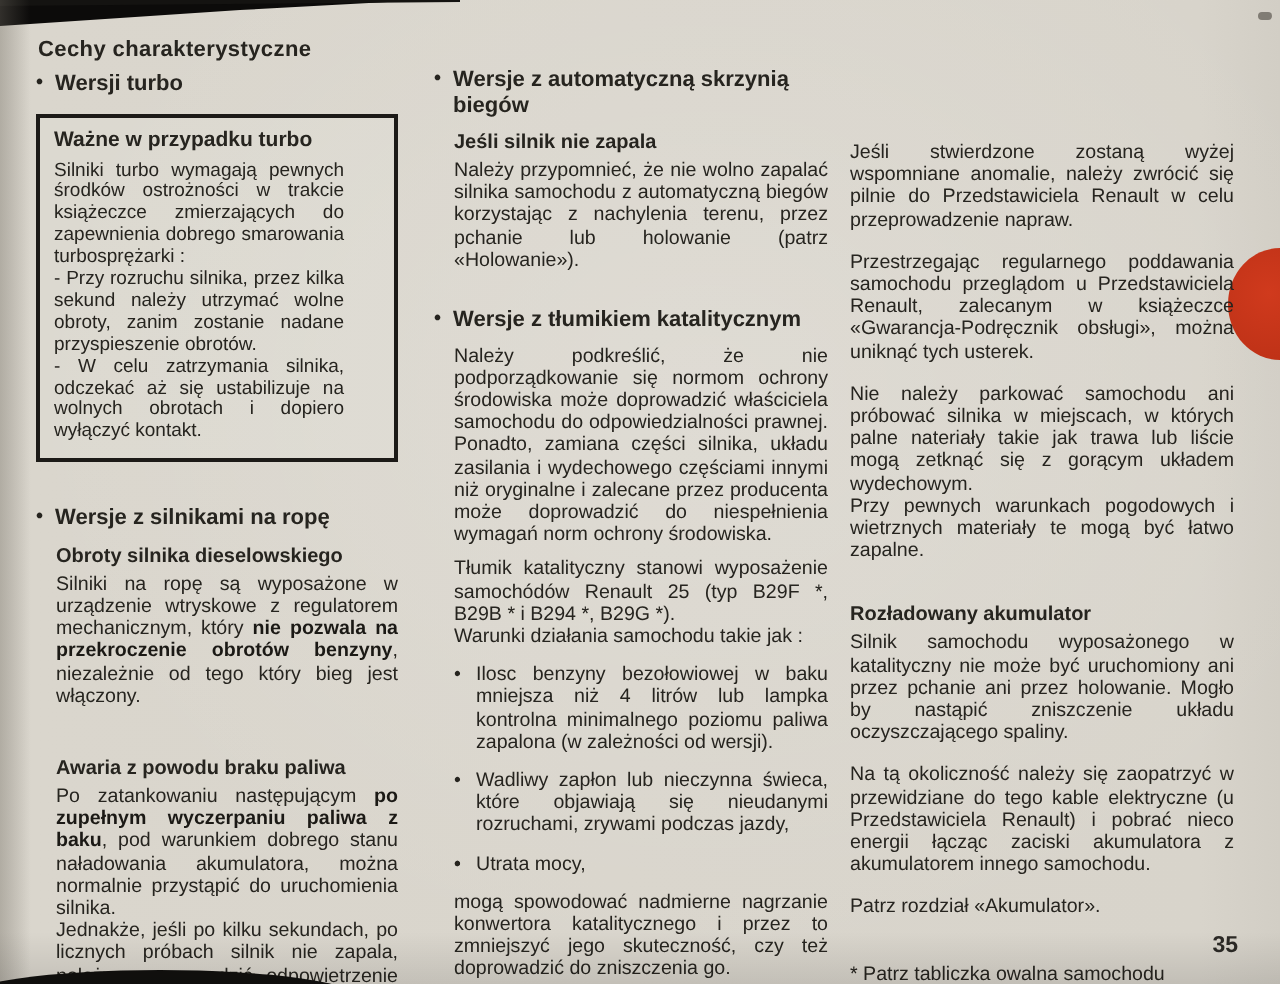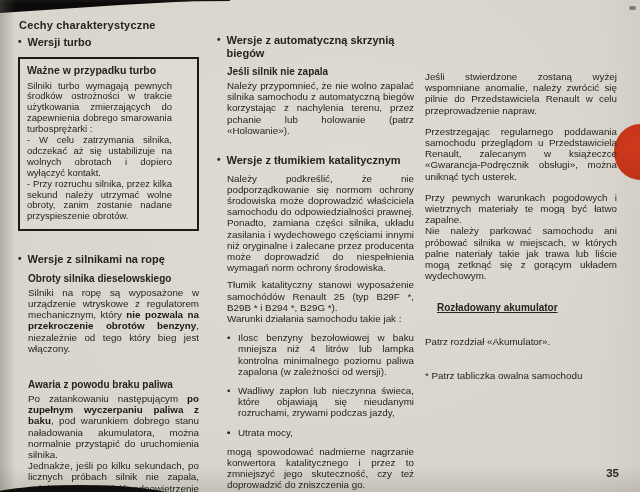--- a/index.html
+++ b/index.html
@@ -48,21 +48,21 @@
   }
   
   .page-title{font-size:11px;font-weight:bold;letter-spacing:.2px;}
   .col{position:absolute;top:36px;}
   #col-left{left:18px;width:181px;}
   #col-mid{left:217px;width:197px;top:34px;}
   #col-right{left:425px;width:192px;top:71px;}
   .h-bullet{display:flex;gap:6px;font-weight:bold;font-size:11px;line-height:12.5px;margin:0 0 2px 0;}
   .h-bullet .dot{font-size:10px;}
   .subhead{font-weight:bold;font-size:10px;line-height:12px;margin:7px 0 2px 10px;}
-  .subhead.noindent{margin-left:12px;text-decoration:underline;}
+  .subhead.noindent{margin-left:0;}
   p.body{
     font-size:9.8px;line-height:11.2px;margin:0 0 0 10px;
     text-align:justify;
   }
   #col-right p.body{margin-left:0;}
   .gap4{height:4px;}.gap6{height:6px;}.gap8{height:8px;}.gap10{height:10px;}
   .gap14{height:14px;}.gap18{height:18px;}.gap22{height:22px;}
   .warnbox{
     border:2px solid #1c1a17;margin:8px 0 0 0;padding:5px 25px 7px 7px;
     background:rgba(255,255,255,.08);
@@ -95,23 +95,23 @@
   <div class="page-title" style="position:absolute;left:19px;top:19px;">Cechy charakterystyczne</div>
 
   <div class="col" id="col-left">
     <div class="h-bullet">
       <span class="dot">•</span>
       <span>Wersji turbo</span>
     </div>
 
     <div class="warnbox">
       <div class="boxtitle">Ważne w przypadku turbo</div>
-      <p>Silniki turbo wymagają pewnych środków ostrożności w trakcie użytkowania zmierzających do zapewnienia dobrego smarowania turbosprężarki :</p>
+      <p>Silniki turbo wymagają pewnych środków ostrożności w trakcie książeczce zmierzających do zapewnienia dobrego smarowania turbosprężarki :</p>
+      <p>- Przy rozruchu silnika, przez kilka sekund należy utrzymać wolne obroty, zanim zostanie nadane przyspieszenie obrotów.</p>
       <p>- W celu zatrzymania silnika, odczekać aż się ustabilizuje na wolnych obrotach i dopiero wyłączyć kontakt.</p>
-      <p>- Przy rozruchu silnika, przez kilka sekund należy utrzymać wolne obroty, zanim zostanie nadane przyspieszenie obrotów.</p>
     </div>
 
     <div class="gap22"></div>
     <div class="h-bullet">
       <span class="dot">•</span>
       <span>Wersje z silnikami na ropę</span>
     </div>
     <div class="subhead">Obroty silnika dieselowskiego</div>
     <p class="body"><span>Silniki na ropę są wyposażone w urządzenie wtryskowe z regulatorem mechanicznym, który </span><b>nie pozwala na przekroczenie obrotów benzyny</b><span>, niezależnie od tego który bieg jest włączony.</span></p>
 
@@ -147,25 +147,27 @@
       <li><span class="bm">•</span><span>Utrata mocy,</span></li>
     </ul>
     <p class="body">mogą spowodować nadmierne nagrzanie konwertora katalitycznego i przez to zmniejszyć jego skuteczność, czy też doprowadzić do zniszczenia go.</p>
   </div>
 
   <div class="col" id="col-right">
     <p class="body">Jeśli stwierdzone zostaną wyżej wspomniane anomalie, należy zwrócić się pilnie do Przedstawiciela Renault w celu przeprowadzenie napraw.</p>
     <div class="gap10"></div>
     <p class="body">Przestrzegając regularnego poddawania samochodu przeglądom u Przedstawiciela Renault, zalecanym w książeczce «Gwarancja-Podręcznik obsługi», można uniknąć tych usterek.</p>
     <div class="gap10"></div>
+    <p class="body">Nie należy parkować samochodu ani próbować silnika w miejscach, w których palne nateriały takie jak trawa lub liście mogą zetknąć się z gorącym układem wydechowym.</p>
     <p class="body">Przy pewnych warunkach pogodowych i wietrznych materiały te mogą być łatwo zapalne.</p>
-    <p class="body">Nie należy parkować samochodu ani próbować silnika w miejscach, w których palne nateriały takie jak trawa lub liście mogą zetknąć się z gorącym układem wydechowym.</p>
     <div class="gap14"></div>
     <div class="subhead noindent">Rozładowany akumulator</div>
+    <p class="body">Silnik samochodu wyposażonego w katalityczny nie może być uruchomiony ani przez pchanie ani przez holowanie. Mogło by nastąpić zniszczenie układu oczyszczającego spaliny.</p>
     <div class="gap10"></div>
+    <p class="body">Na tą okoliczność należy się zaopatrzyć w przewidziane do tego kable elektryczne (u Przedstawiciela Renault) i pobrać nieco energii łącząc zaciski akumulatora z akumulatorem innego samochodu.</p>
     <div class="gap10"></div>
     <p class="body">Patrz rozdział «Akumulator».</p>
     <div class="gap22"></div>
     <p class="body">* Patrz tabliczka owalna samochodu</p>
   </div>
 
   <div class="page-num">35</div>
 
   <div class="bottom-sliver"></div>
   <div class="bottom-shade"></div>

